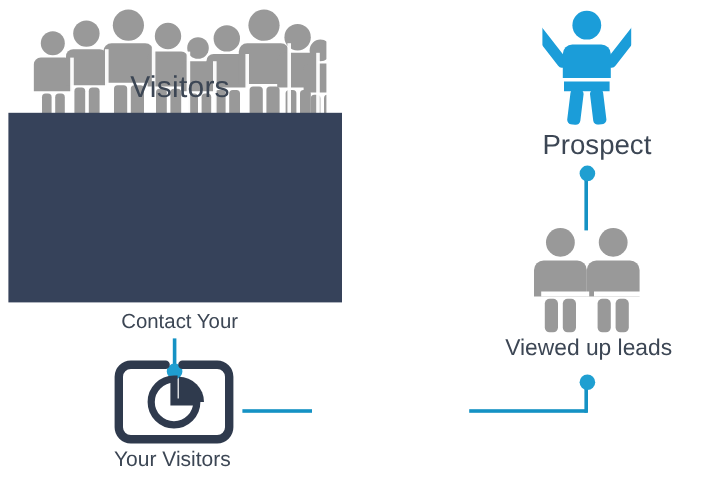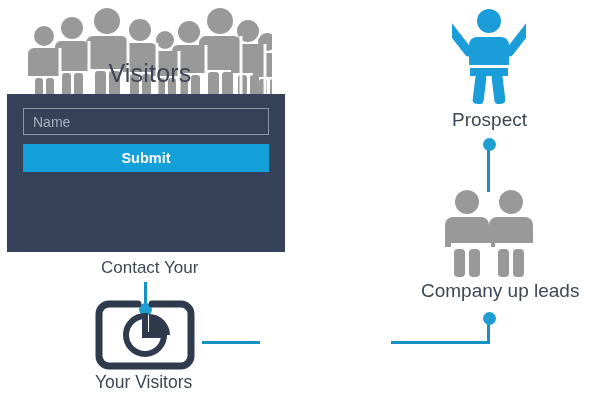--- a/index.html
+++ b/index.html
@@ -89,21 +89,21 @@
   .cap {
     position: absolute;
     font-size: 17px;
     line-height: 20px;
     color: #3c4654;
     white-space: nowrap;
   }
   .cap-contact { left: 101px; top: 258px; }
   .cap-yourcontent { left: 95px; top: 372px; font-size: 17.5px; }
   .cap-contentviewed { left: 266px; top: 334px; }
-  .cap-prospect { left: 452px; top: 110px; font-size: 19px; }
+  .cap-prospect { left: 452px; top: 110px; font-size: 23px; }
   .cap-followup { left: 421px; top: 281px; font-size: 19px; }
 
   
   .conn { position: absolute; background: #1592c4; }
   .dot {
     position: absolute;
     width: 13px;
     height: 13px;
     border-radius: 50%;
     background: #1f9fd1;
@@ -203,22 +203,20 @@
         <path d="M178 41 v55"></path>
         <path d="M213 32 v64"></path>
         <path d="M237 40 v56"></path>
       </g>
     </svg>
   </div>
 
   <div class="visitors-label">Visitors</div>
 
   <div class="form-panel">
-    <input class="field" type="text" placeholder="Name" style="">
-    <button class="submit-btn">Submit</button>
   </div>
 
   <div class="cap cap-contact">Contact Your</div>
   <div class="conn conn-contact-v"></div>
   <div class="dot dot-contact"></div>
 
   <div class="icon-content">
     <svg width="100" height="70" viewBox="0 0 100 70" xmlns="http://www.w3.org/2000/svg">
       <g fill="none" stroke="#2f3a4d" stroke-width="7" stroke-linecap="round">
 
@@ -275,15 +273,15 @@
         <rect x="55" y="60" width="11" height="28" rx="4"></rect>
         <rect x="70" y="60" width="11" height="28" rx="4"></rect>
       </g>
 
       <g stroke="#ffffff" stroke-width="4" fill="none">
         <path d="M8 56 H48"></path>
         <path d="M52 56 H92"></path>
       </g>
     </svg>
   </div>
-  <div class="cap cap-followup">Company up leads</div>
+  <div class="cap cap-followup">Viewed up leads</div>
 
 </div>
 
 </body></html>

